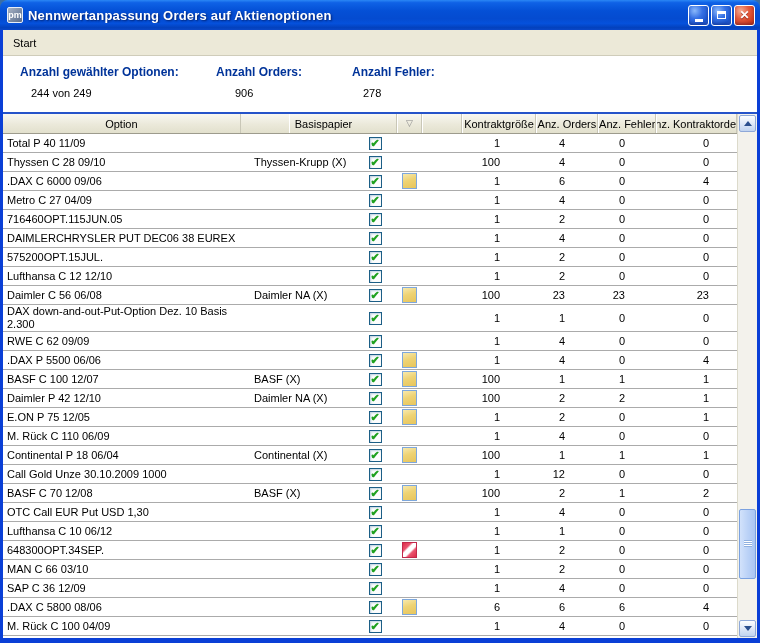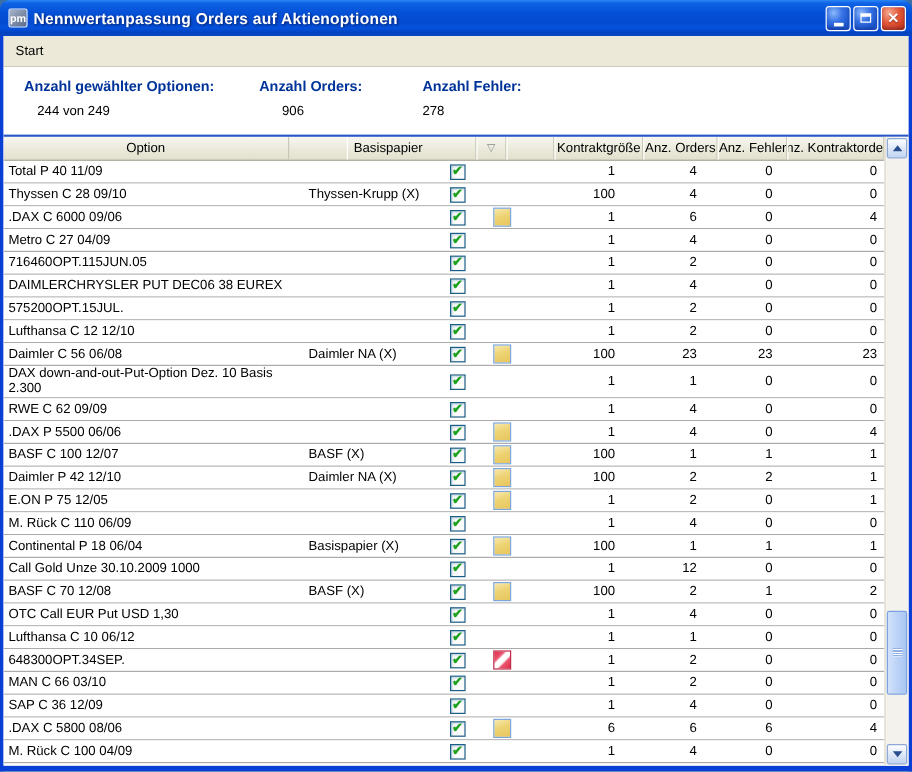--- a/index.html
+++ b/index.html
@@ -61,21 +61,21 @@
   }
   .hcell{
     display:flex;align-items:center;justify-content:center;
     border-right:1px solid #c9c7b7;border-left:1px solid #fff;
     white-space:nowrap;overflow:hidden;color:#000;
   }
   .hcell:first-child{border-left:none;}
   .hcell.left{justify-content:flex-start;padding-left:5px;margin-left:48px;}
   .filter-glyph{color:#8a8a8a;font-size:9px;line-height:1;}
   .grid-body{flex:1;overflow:hidden;}
-  .row{display:flex;min-height:19px;border-bottom:1px solid #ababab;background:#fff;justify-content:space-between;}
+  .row{display:flex;min-height:19px;border-bottom:1px solid #ababab;background:#fff;}
   .cell{display:flex;align-items:center;padding:0 4px;font-size:11px;line-height:13px;color:#000;}
   .cell.num{justify-content:flex-end;padding-right:6px;}
   .cell.center{justify-content:center;padding:0;}
   .cell-fehler{padding-right:12px;}
   .cell-option{word-break:break-word;}
   .c-option{width:247px;}
   .c-basispapier{width:112px;}
   .c-check{width:26px;}
   .c-flag{width:42px;}
   .c-kontraktgroesse{width:76px;}
@@ -138,21 +138,21 @@
     <div class="menubar">
       <div class="menu-item">Start</div>
     </div>
 
     <div class="summary">
       <div class="sum-label" style="left:17px">Anzahl gewählter Optionen:</div>
       <div class="sum-value" style="left:28px">244 von 249</div>
       <div class="sum-label" style="left:213px">Anzahl Orders:</div>
       <div class="sum-value" style="left:232px">906</div>
       <div class="sum-label" style="left:349px">Anzahl Fehler:</div>
-      <div class="sum-value" style="left:349px">278</div>
+      <div class="sum-value" style="left:360px">278</div>
     </div>
 
     <div class="grid">
       <div class="grid-main">
         <div class="grid-header">
             <div class="hcell c-option">Option</div>
             <div class="hcell c-basispapier left">Basispapier</div>
             <div class="hcell c-check">
               <span class="filter-glyph">▽</span>
             </div>
@@ -362,21 +362,21 @@
                 <span class="checkbox">✔</span>
               </div>
               <div class="cell center c-flag"></div>
               <div class="cell num c-kontraktgroesse">1</div>
               <div class="cell num c-orders">4</div>
               <div class="cell num cell-fehler c-fehler">0</div>
               <div class="cell num c-kontraktorders">0</div>
             </div>
             <div class="row">
               <div class="cell cell-option c-option">Continental P 18 06/04</div>
-              <div class="cell c-basispapier">Basispapier (X)</div>
+              <div class="cell c-basispapier">Continental (X)</div>
               <div class="cell center c-check">
                 <span class="checkbox">✔</span>
               </div>
               <div class="cell center c-flag">
                 <div class="flag yellow"></div>
               </div>
               <div class="cell num c-kontraktgroesse">100</div>
               <div class="cell num c-orders">1</div>
               <div class="cell num cell-fehler c-fehler">1</div>
               <div class="cell num c-kontraktorders">1</div>

